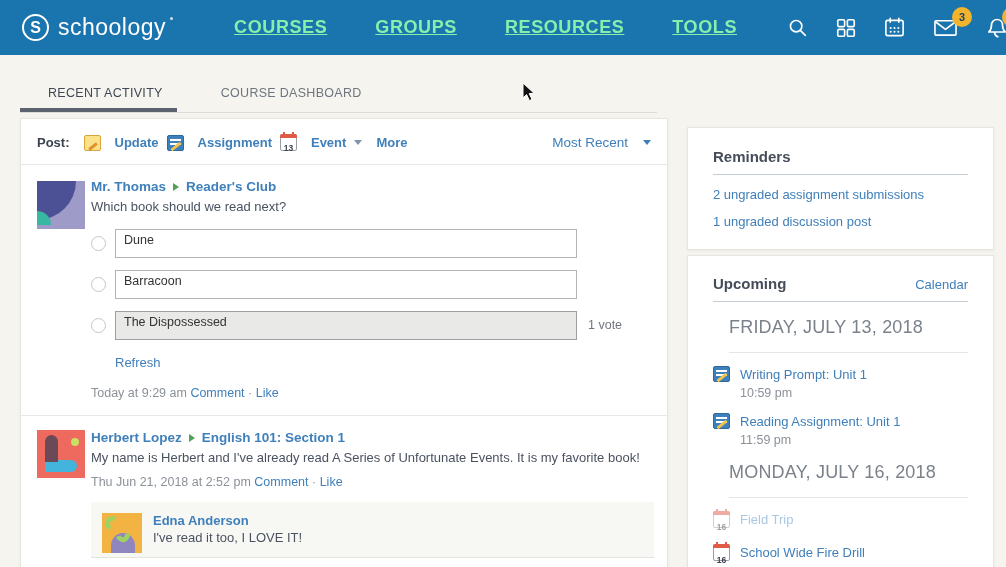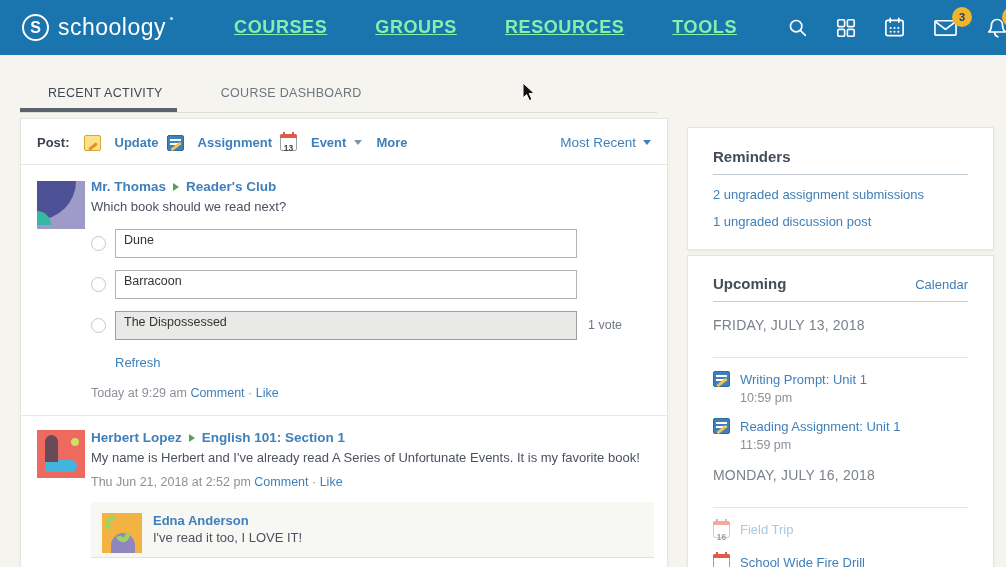--- a/index.html
+++ b/index.html
@@ -73,21 +73,21 @@
   
   .main-card { left:20px; top:118px; width:648px; height:470px; }
   .post-bar { display:flex; align-items:center; padding:15px 16px 13px;
     border-bottom:1px solid #e9e8e4; }
   .post-label { font-size:13px; font-weight:bold; color:#39424e; margin-right:6px; }
   .post-action { display:flex; align-items:center; gap:14px; margin-left:8px;
     color:#3f7fba; font-weight:bold; font-size:13px; cursor:pointer; }
   .caret-down { width:0; height:0; border-left:4px solid transparent; border-right:4px solid transparent;
     border-top:5px solid #7d95ab; display:inline-block; }
   .sort-btn { margin-left:auto; color:#3f7fba; font-size:13.5px; display:flex;
-    align-items:center; gap:7px; cursor:pointer; }
+    align-items:center; gap:15px; cursor:pointer; }
   .sort-btn .caret-down { border-top-color:#3f7fba; }
 
   .post { position:relative; padding:14px 16px 0 16px; }
   .post-avatar { position:absolute; left:16px; top:16px; width:48px; height:48px;
     overflow:hidden; cursor:pointer; }
   .post-body { margin-left:54px; }
   .author-line { font-size:13.5px; font-weight:bold; }
   .author-link { color:#3f7fba; cursor:pointer; }
   .ctx-arrow { display:inline-block; width:0; height:0; border-left:6px solid #53a158;
     border-top:4.5px solid transparent; border-bottom:4.5px solid transparent; margin:0 7px; }
@@ -116,22 +116,22 @@
 
   
   .reminders-card { left:687px; top:127px; width:307px; padding:20px 25px 20px; }
   .side-title-row { display:flex; align-items:baseline; justify-content:space-between;
     border-bottom:1px solid #c4cdd6; padding-bottom:9px; }
   .side-title { font-size:15px; font-weight:bold; color:#454d59; }
   .side-link { font-size:13px; color:#3f7fba; cursor:pointer; }
   .reminder-link { display:block; margin-top:12px; font-size:13px; color:#3f7fba; cursor:pointer; }
 
   .upcoming-card { left:687px; top:255px; width:307px; height:330px; padding:19px 25px; }
-  .date-head { margin-top:15px; padding-bottom:24px; border-bottom:1px solid #e6e5e0;
-    color:#7b828b; font-size:14px; letter-spacing:.2px; }
+  .date-head { margin-top:15px; padding-bottom:14px; border-bottom:1px solid #e6e5e0;
+    color:#7b828b; font-size:18px; letter-spacing:.2px;margin-left:16px; }
   .event-row { display:flex; align-items:flex-start; gap:10px; margin-top:13px; cursor:pointer; }
   .event-title { font-size:13px; color:#3f7fba; line-height:17px; }
   .event-time { margin:3px 0 0 27px; font-size:12.5px; color:#8b9199; }
   .event-row.faded .event-title { color:#a9c8e2; }
   .event-row.faded .mini-cal { opacity:.5; }
 
   
   .mini-note { width:17px; height:16px; background:#fbe289; border:1px solid #d9a43b;
     border-radius:2px; position:relative; flex:none; }
   .mini-note::after { content:""; position:absolute; left:3px; top:9px; width:10px; height:3px;

